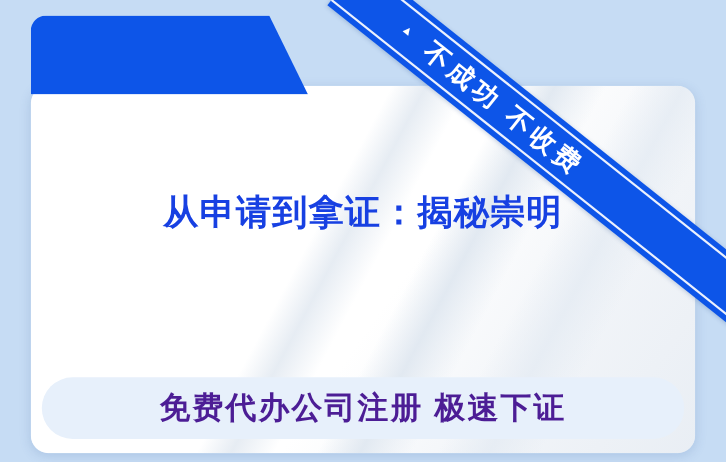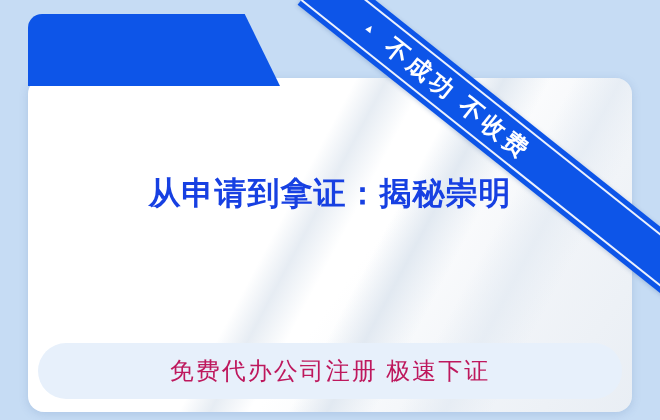--- a/index.html
+++ b/index.html
@@ -94,23 +94,23 @@
     top: 265px;
     width: 584px;
     height: 56px;
     border-radius: 28px;
     background: #e7f0fb;
     display: flex;
     align-items: center;
     justify-content: center;
   }
   #cta-label {
-    color: #be185d;
-    font-size: 24px;
-    font-weight: normal;
+    color: #4c1d95;
+    font-size: 28px;
+    font-weight: bold;
     letter-spacing: 2px;
     white-space: nowrap;
   }
 
   
   #ribbon {
     position: absolute;
     left: 330px;
     top: -36px;
     width: 470px;

